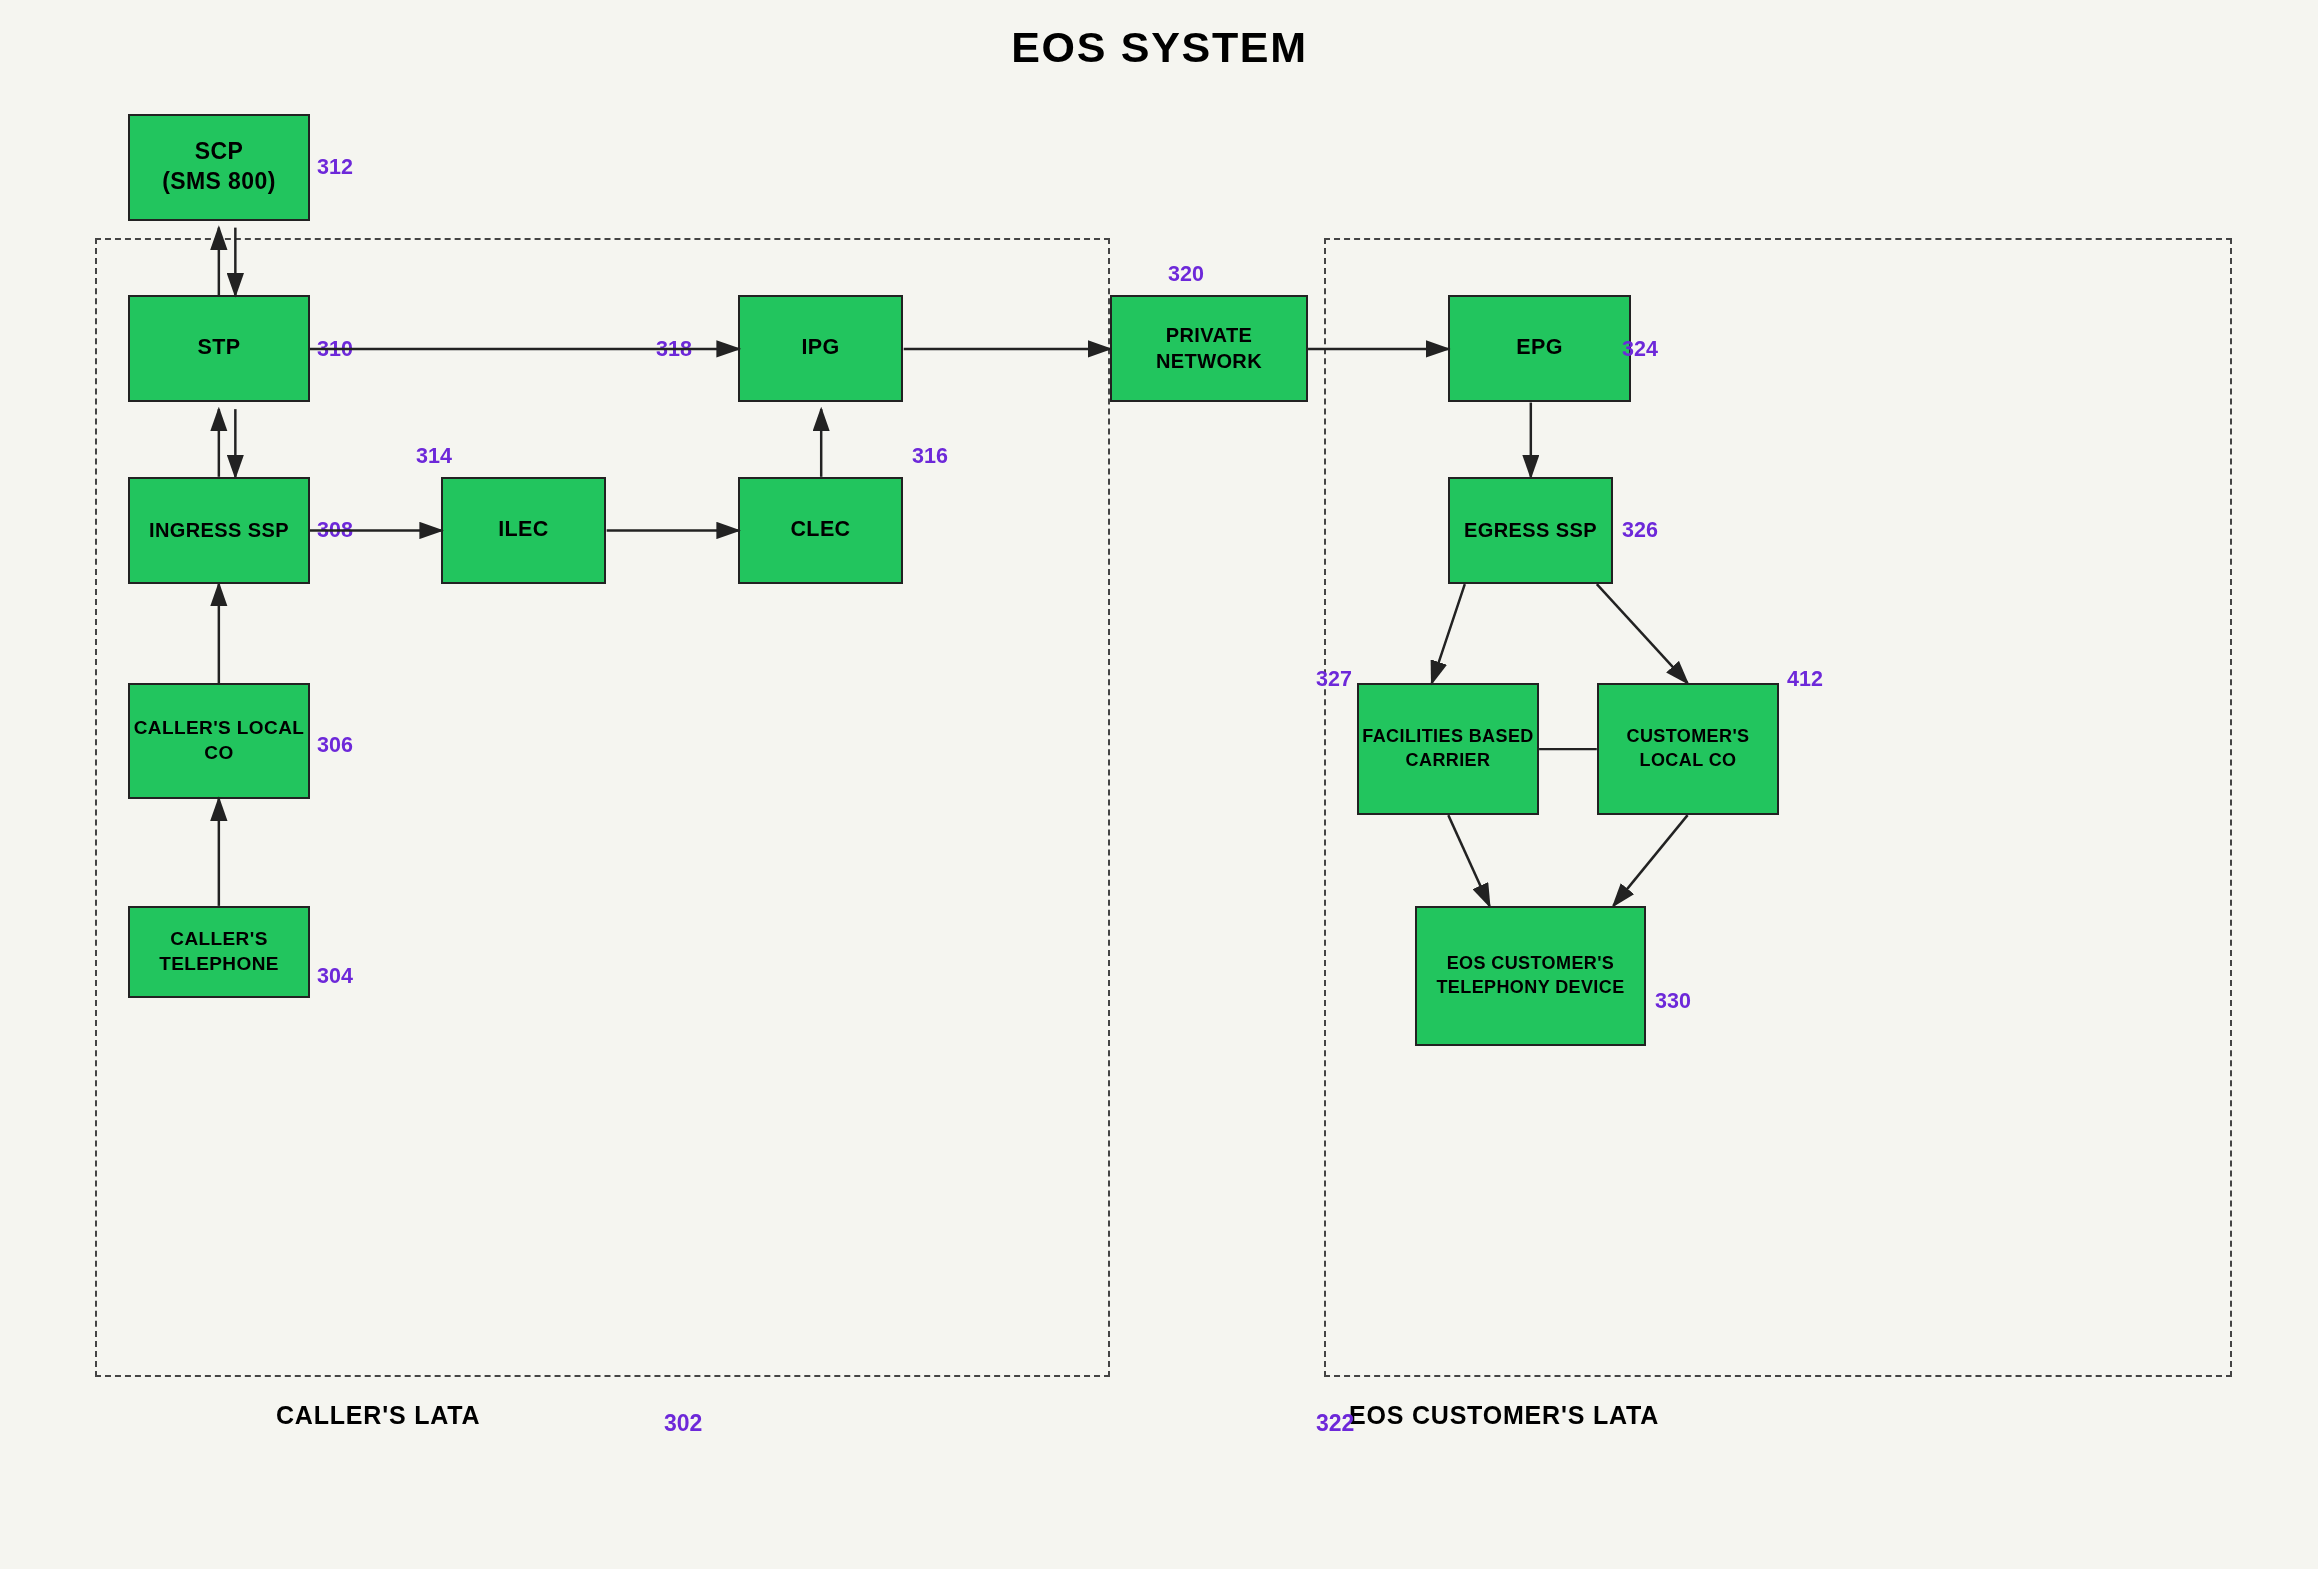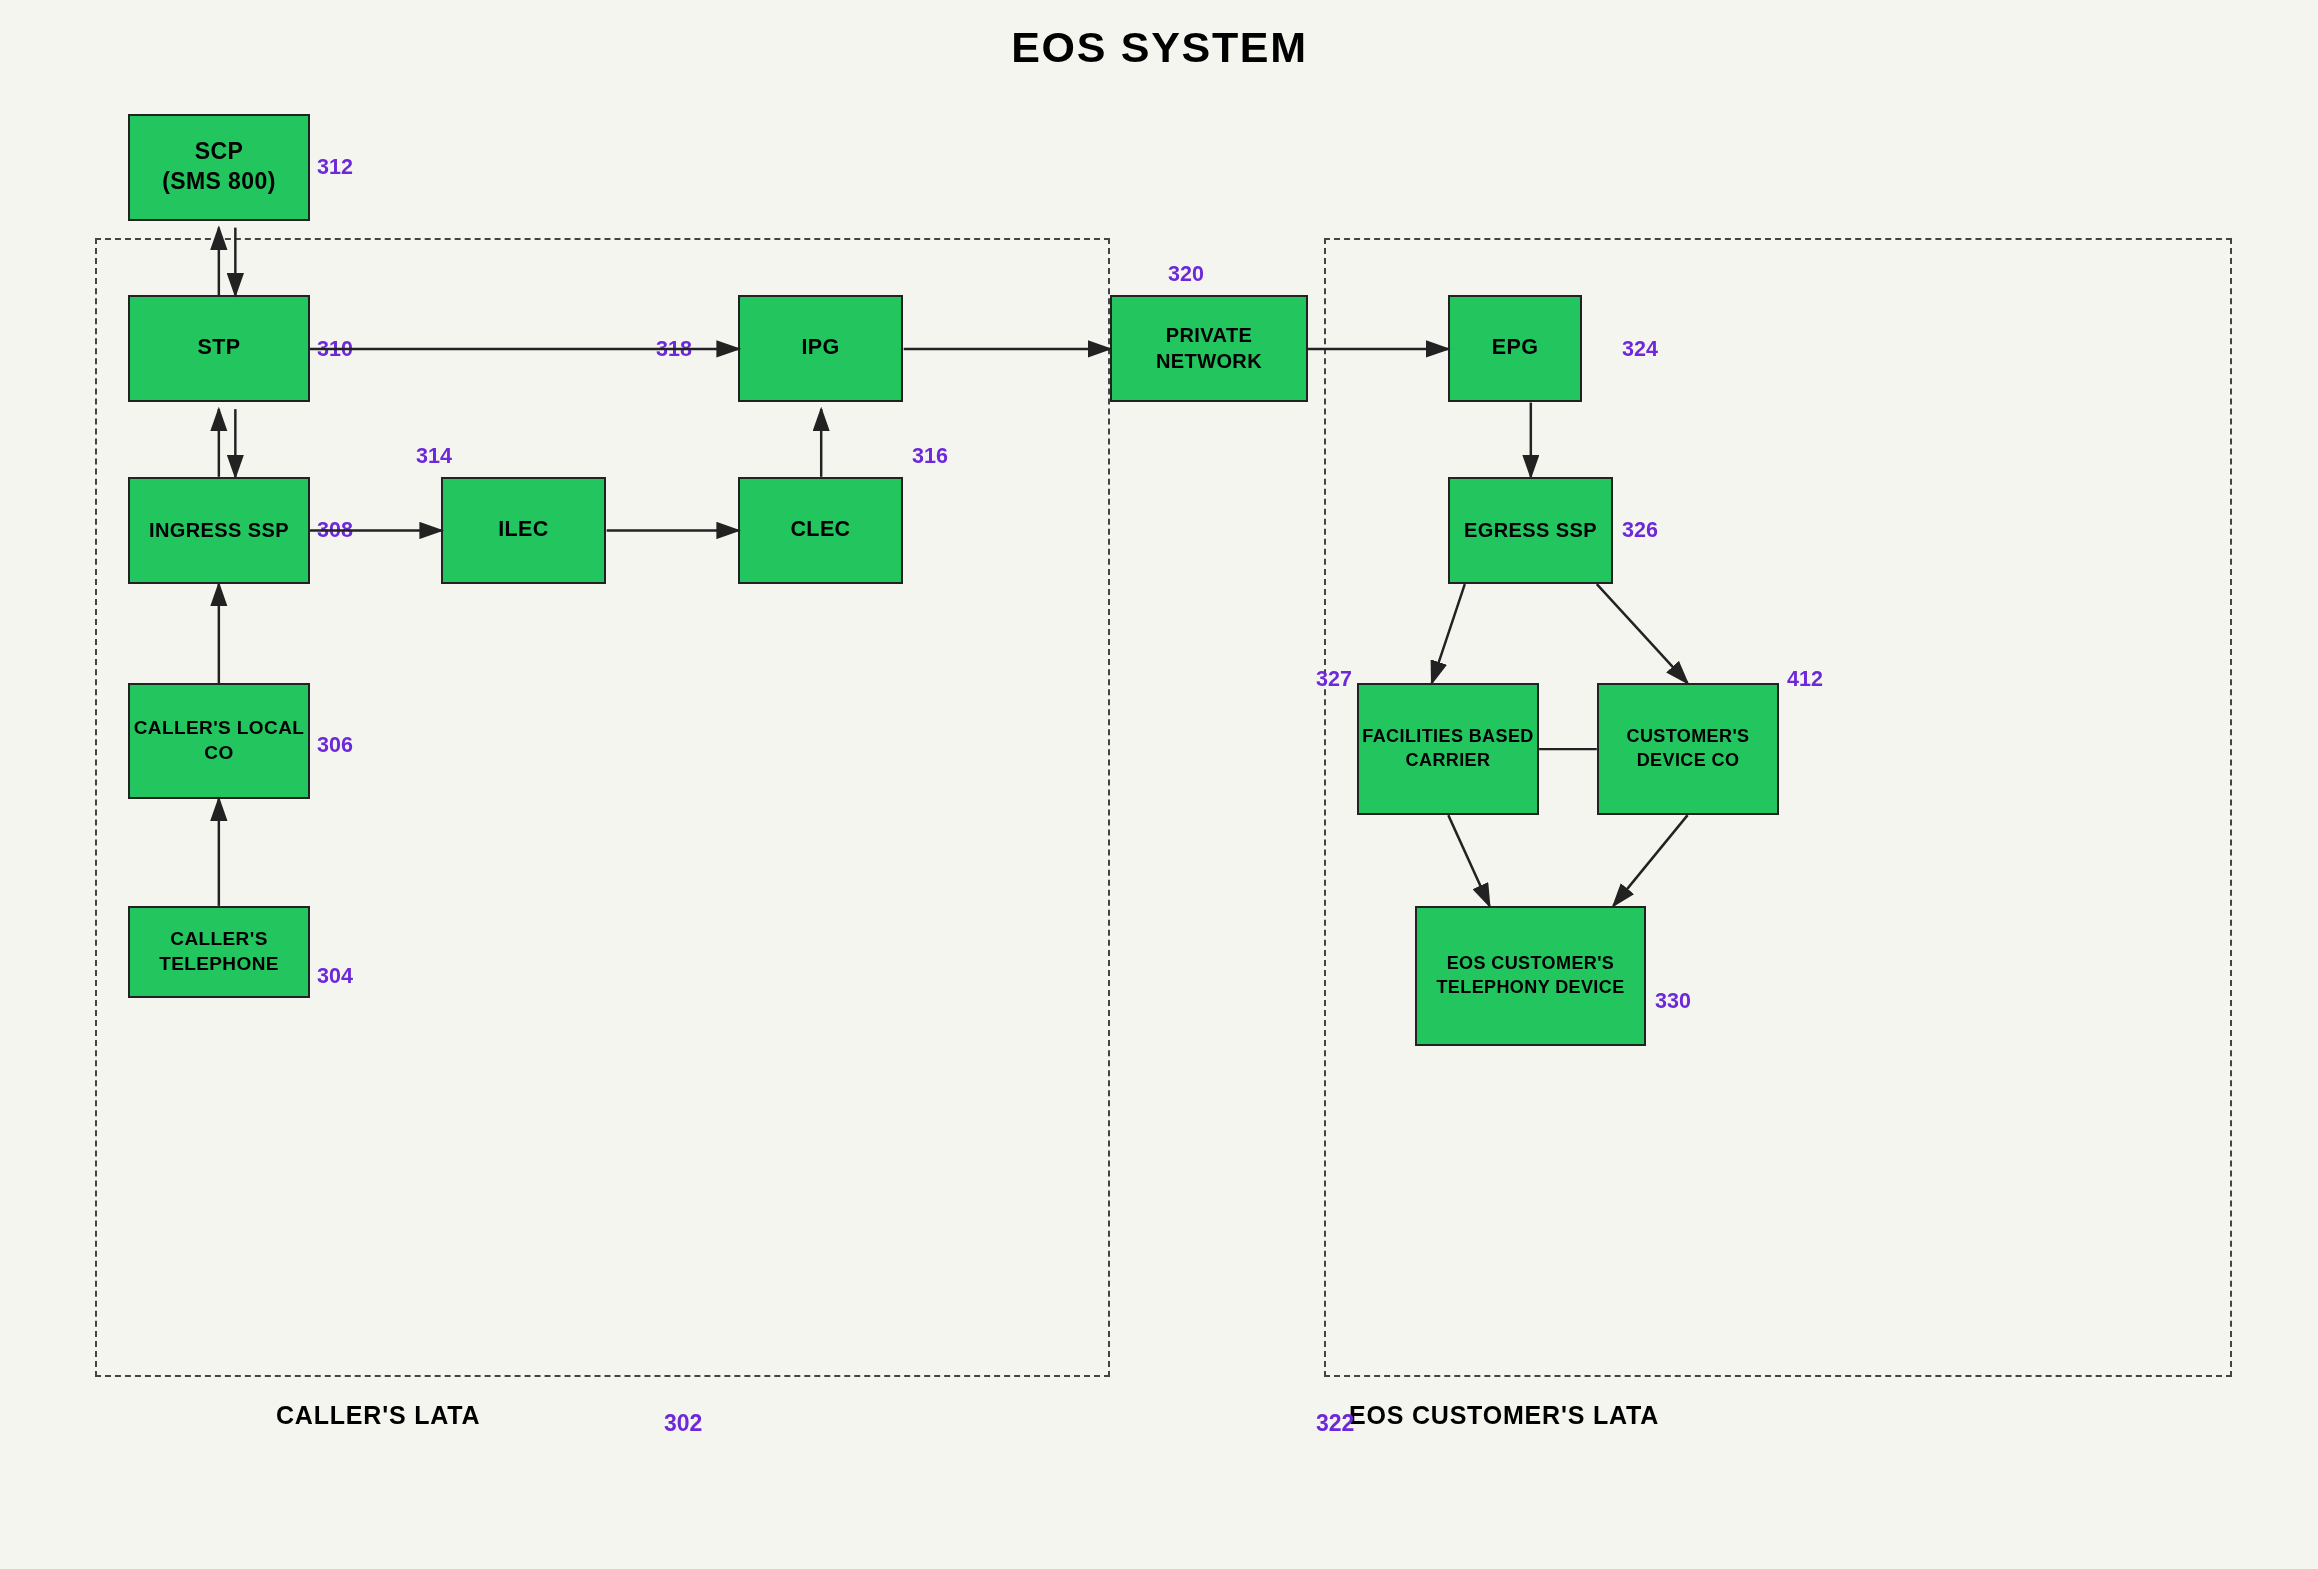--- a/index.html
+++ b/index.html
@@ -113,37 +113,37 @@
   <div class="box" style="left:83px; top:817px; width:182px; height:92px; font-size:19px;">
     <span style="white-space:pre-line;">CALLER'S TELEPHONE</span>
   </div>
   <div class="label" style="left:272px; top:875px;">304</div>
 
   <div class="box" style="left:1065px; top:206px; width:198px; height:107px; font-size:20px;">
     <span style="white-space:pre-line;">PRIVATE NETWORK</span>
   </div>
   <div class="label" style="left:1123px; top:173px;">320</div>
 
-  <div class="box" style="left:1403px; top:206px; width:134px; height:107px;">
+  <div class="box" style="left:1403px; top:206px; width:183px; height:107px;">
     <span>EPG</span>
   </div>
   <div class="label" style="left:1577px; top:248px;">324</div>
 
   <div class="box" style="left:1403px; top:388px; width:165px; height:107px; font-size:20px;">
     <span>EGRESS SSP</span>
   </div>
   <div class="label" style="left:1577px; top:429px;">326</div>
 
   <div class="box" style="left:1312px; top:594px; width:182px; height:132px; font-size:18px;">
     <span style="white-space:pre-line;">FACILITIES BASED CARRIER</span>
   </div>
   <div class="label" style="left:1271px; top:578px;">327</div>
 
   <div class="box" style="left:1552px; top:594px; width:182px; height:132px; font-size:18px;">
-    <span style="white-space:pre-line;">CUSTOMER'S DEVICE CO</span>
+    <span style="white-space:pre-line;">CUSTOMER'S LOCAL CO</span>
   </div>
   <div class="label" style="left:1742px; top:578px;">412</div>
 
   <div class="box" style="left:1370px; top:817px; width:231px; height:140px; font-size:18px;">
     <span style="white-space:pre-line;">EOS CUSTOMER'S TELEPHONY DEVICE</span>
   </div>
   <div class="label" style="left:1610px; top:900px;">330</div>
 
   <div class="section-label" style="left:231px; top:1312px;">CALLER'S LATA</div>
   <div class="label" style="left:619px; top:1321px; font-size:23px;">302</div>

